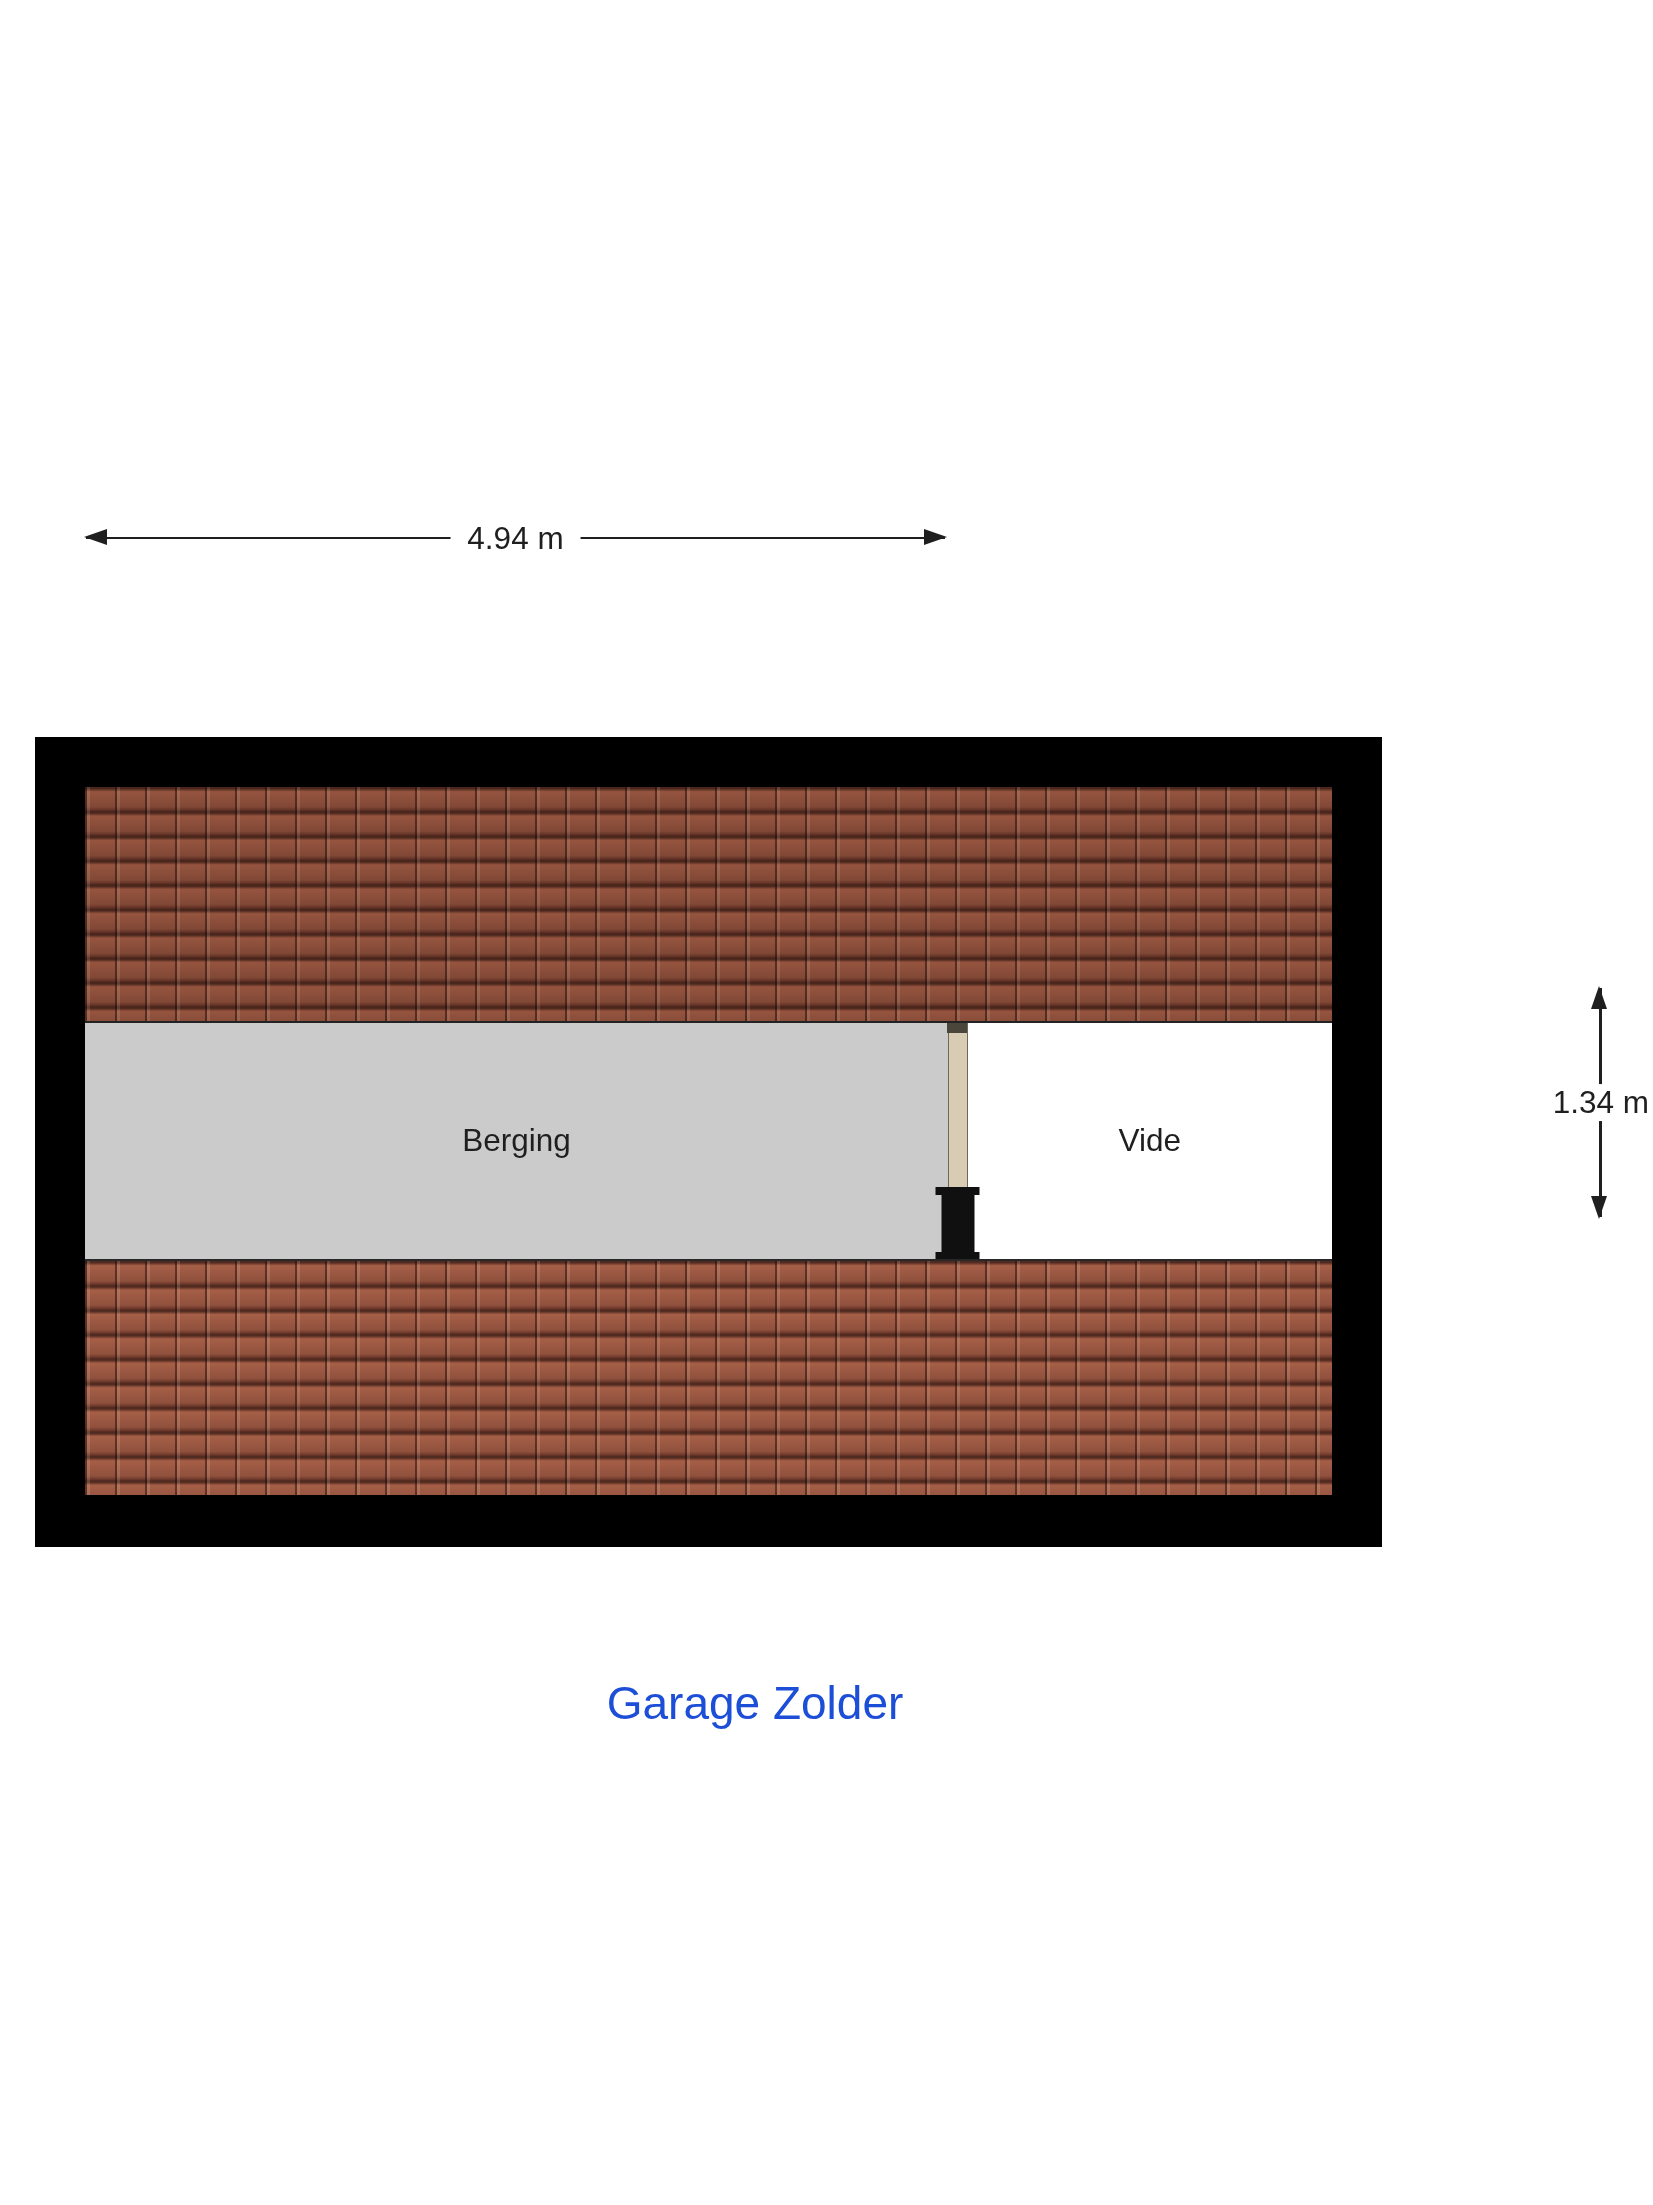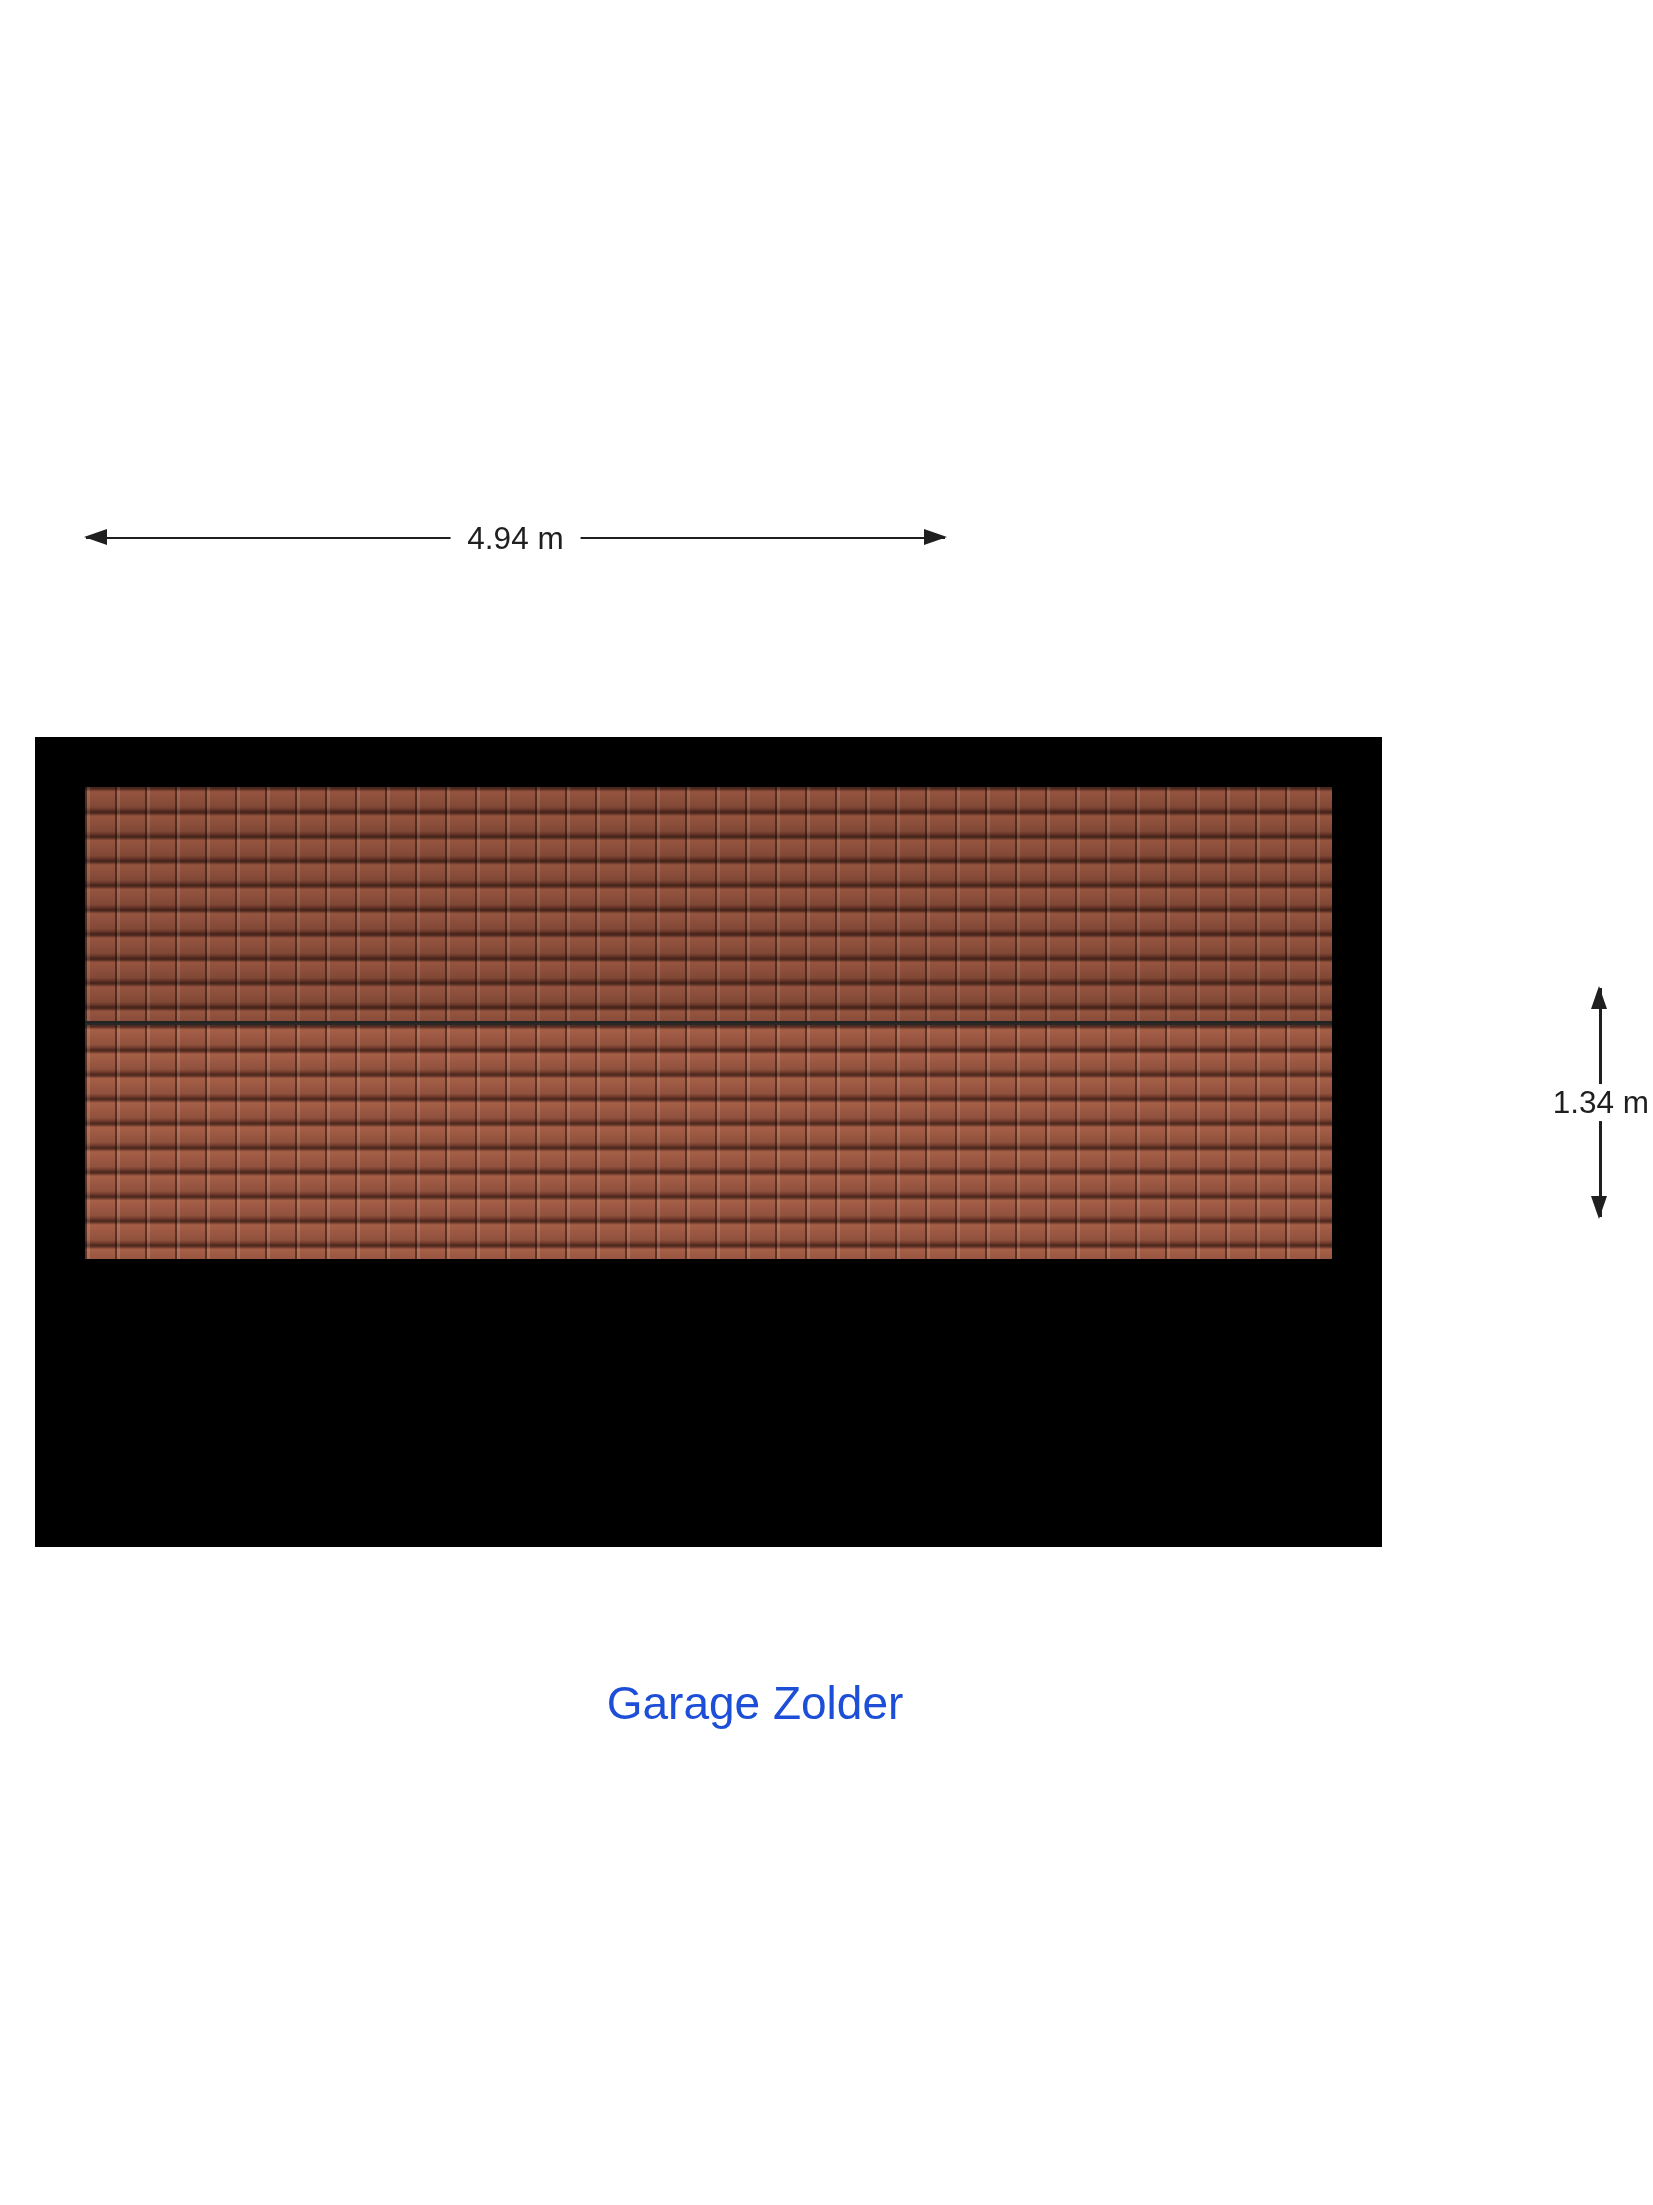--- a/index.html
+++ b/index.html
@@ -210,20 +210,32 @@
   <div class="dim-h">
     <div class="dim-line"></div>
     <div class="arrowhead ah-left"></div>
     <div class="arrowhead ah-right"></div>
     <span class="dim-label">4.94 m</span>
   </div>
 
   <div class="plan">
     <div class="plan-inner">
       <div class="roof roof-top"></div>
+      <div class="middle">
+        <div class="room room-berging">
+          <span class="room-label">Berging</span>
+        </div>
+        <div class="ladder">
+          <div class="ladder-cap"></div>
+          <div class="ladder-foot"></div>
+        </div>
+        <div class="room room-vide">
+          <span class="room-label">Vide</span>
+        </div>
+      </div>
       <div class="roof roof-bottom"></div>
     </div>
   </div>
 
   <div class="dim-v">
     <div class="dim-line"></div>
     <div class="arrowhead ah-up"></div>
     <div class="arrowhead ah-down"></div>
     <span class="dim-label">1.34 m</span>
   </div>

